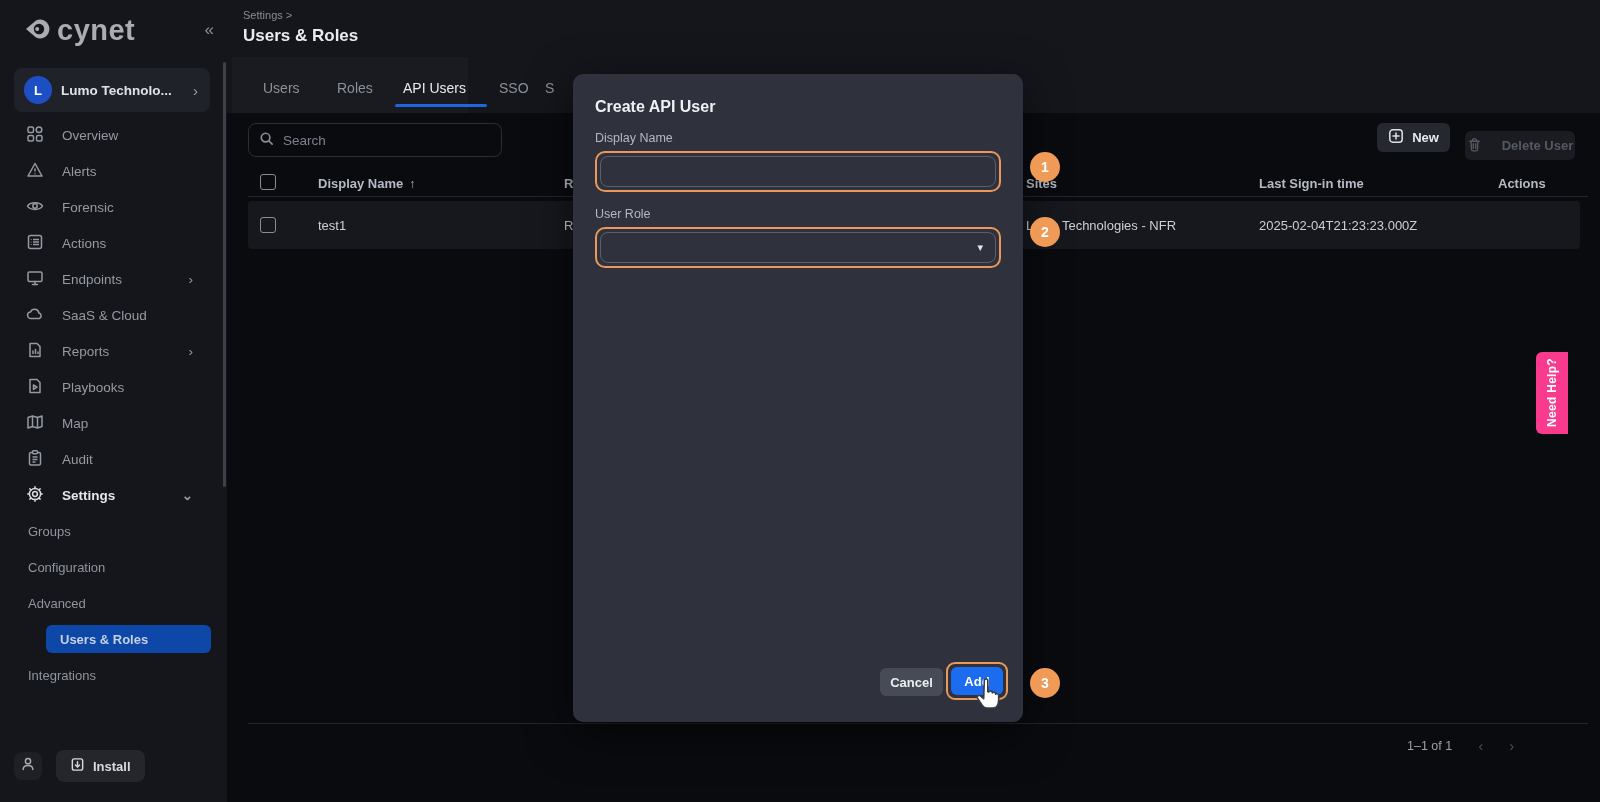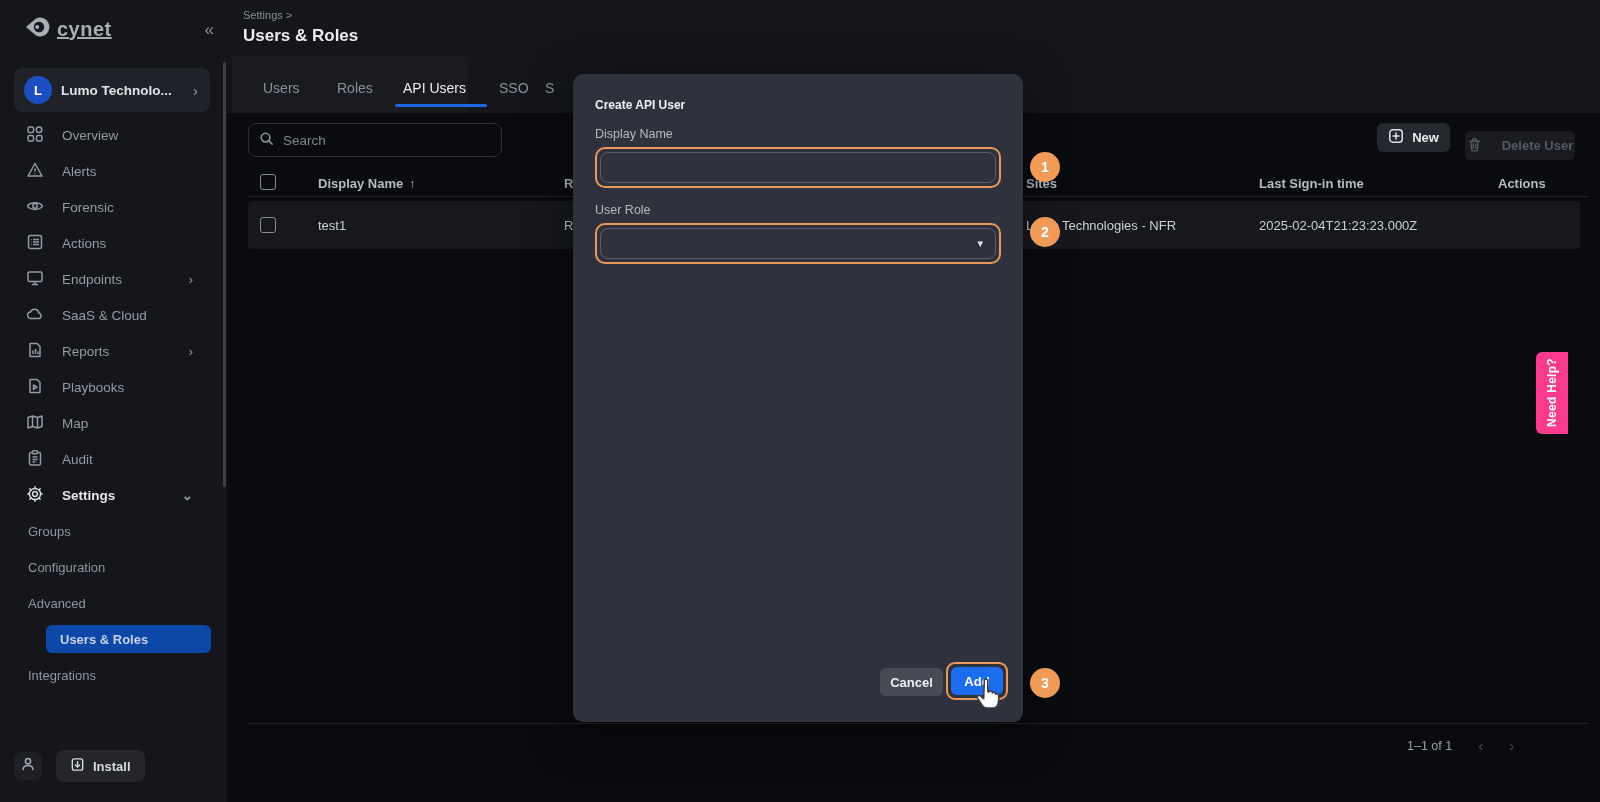--- a/index.html
+++ b/index.html
@@ -3,21 +3,21 @@
 <meta charset="utf-8">
 <style>
   * { margin:0; padding:0; box-sizing:border-box; }
   html,body { background:#000; }
   body { font-family:"Liberation Sans", sans-serif; }
   .app { position:relative; width:1600px; height:802px; background:#0a0b0f; overflow:hidden; }
 
   
   .sidebar { position:absolute; left:0; top:0; width:227px; height:802px; background:#14161c; z-index:5; }
   .logo-row { position:absolute; left:24px; top:14px; display:flex; align-items:center; gap:7px; }
-  .logo-text { font-size:20px; font-weight:bold; color:#a9acb2; letter-spacing:.5px;text-decoration:underline; }
+  .logo-text { font-size:29px; font-weight:bold; color:#a9acb2; letter-spacing:.5px; }
   .collapse-btn { position:absolute; right:13px; top:20px; color:#8b8f98; font-size:17px; cursor:pointer; }
   .side-scrollbar { position:absolute; right:1px; top:62px; width:3px; height:425px; background:#3d4049; border-radius:2px; }
   .tenant { position:absolute; left:14px; top:68px; width:196px; height:44px; background:#202229; border-radius:8px; display:flex; align-items:center; padding:0 12px 0 10px; gap:9px; cursor:pointer; }
   .avatar { width:28px; height:28px; border-radius:50%; background:#1d4fc4; color:#fff; font-size:13px; font-weight:bold; display:flex; align-items:center; justify-content:center; flex:0 0 auto; }
   .tenant-name { color:#dfe2e7; font-size:13.5px; font-weight:bold; flex:1; white-space:nowrap; overflow:hidden; }
   .tenant-chev { color:#9ca1aa; font-size:15px; }
   .nav { position:absolute; left:0; top:117px; width:227px; }
   .nav-item { height:36px; display:flex; align-items:center; padding-left:26px; gap:18px; color:#9599a2; font-size:13.5px; cursor:pointer; position:relative; }
   .nav-item svg { flex:0 0 auto; }
   .nav-item .chev { position:absolute; right:34px; color:#9599a2; }
@@ -56,21 +56,21 @@
   .thead-divider { position:absolute; left:21px; top:83px; width:1340px; height:1px; background:#24262c; }
   .trow { position:absolute; left:21px; top:88px; width:1332px; height:48px; background:#16181e; border-radius:4px; font-size:13px; color:#ccd0d6; }
   .trow .checkbox { top:16px; }
   .trow .cell { position:absolute; top:17px; white-space:nowrap; }
   .pag-divider { position:absolute; left:21px; top:610px; width:1340px; height:1px; background:#24262c; }
   .pagination { position:absolute; left:1180px; top:624px; display:flex; align-items:center; gap:26px; color:#9ba0a8; font-size:12.5px; }
   .pag-chev { color:#4a4e56; font-size:15px; cursor:pointer; }
 
   
   .modal { position:absolute; left:573px; top:74px; width:450px; height:648px; background:#2f323c; border-radius:10px; box-shadow:0 12px 45px rgba(0,0,0,.55); z-index:10; padding:22px; }
-  .modal-title { font-size:12px; font-weight:bold; color:#eef0f3; margin-top:2px; }
+  .modal-title { font-size:16px; font-weight:bold; color:#eef0f3; margin-top:2px; }
   .field-label { font-size:12.5px; color:#b4b8c1; margin-top:15px; }
   .hl-ring { border:2px solid #e9995a; border-radius:10px; padding:3px; margin-top:6px; }
   .text-input { width:100%; height:31px; background:transparent; border:1px solid #5b5f6b; border-radius:8px; outline:none; color:#e8eaee; font-size:13px; padding:0 10px; font-family:"Liberation Sans",sans-serif; }
   .select-box { width:100%; height:31px; border:1px solid #5b5f6b; border-radius:8px; display:flex; align-items:center; justify-content:flex-end; padding:0 12px; cursor:pointer; }
   .select-caret { color:#e4e7ec; font-size:11px; }
   .modal-footer { position:absolute; left:0; top:588px; width:450px; height:50px; }
   .btn-cancel { position:absolute; left:307px; top:6px; width:63px; height:28px; background:#474b56; border:none; border-radius:6px; color:#eceef1; font-size:13px; font-weight:bold; cursor:pointer; font-family:"Liberation Sans",sans-serif; }
   .add-ring { position:absolute; left:373px; top:0; border:2px solid #e9995a; border-radius:9px; padding:3px; }
   .btn-add { width:52px; height:28px; background:#1c6cf0; border:none; border-radius:6px; color:#fff; font-size:13px; font-weight:bold; cursor:pointer; font-family:"Liberation Sans",sans-serif; }
 

